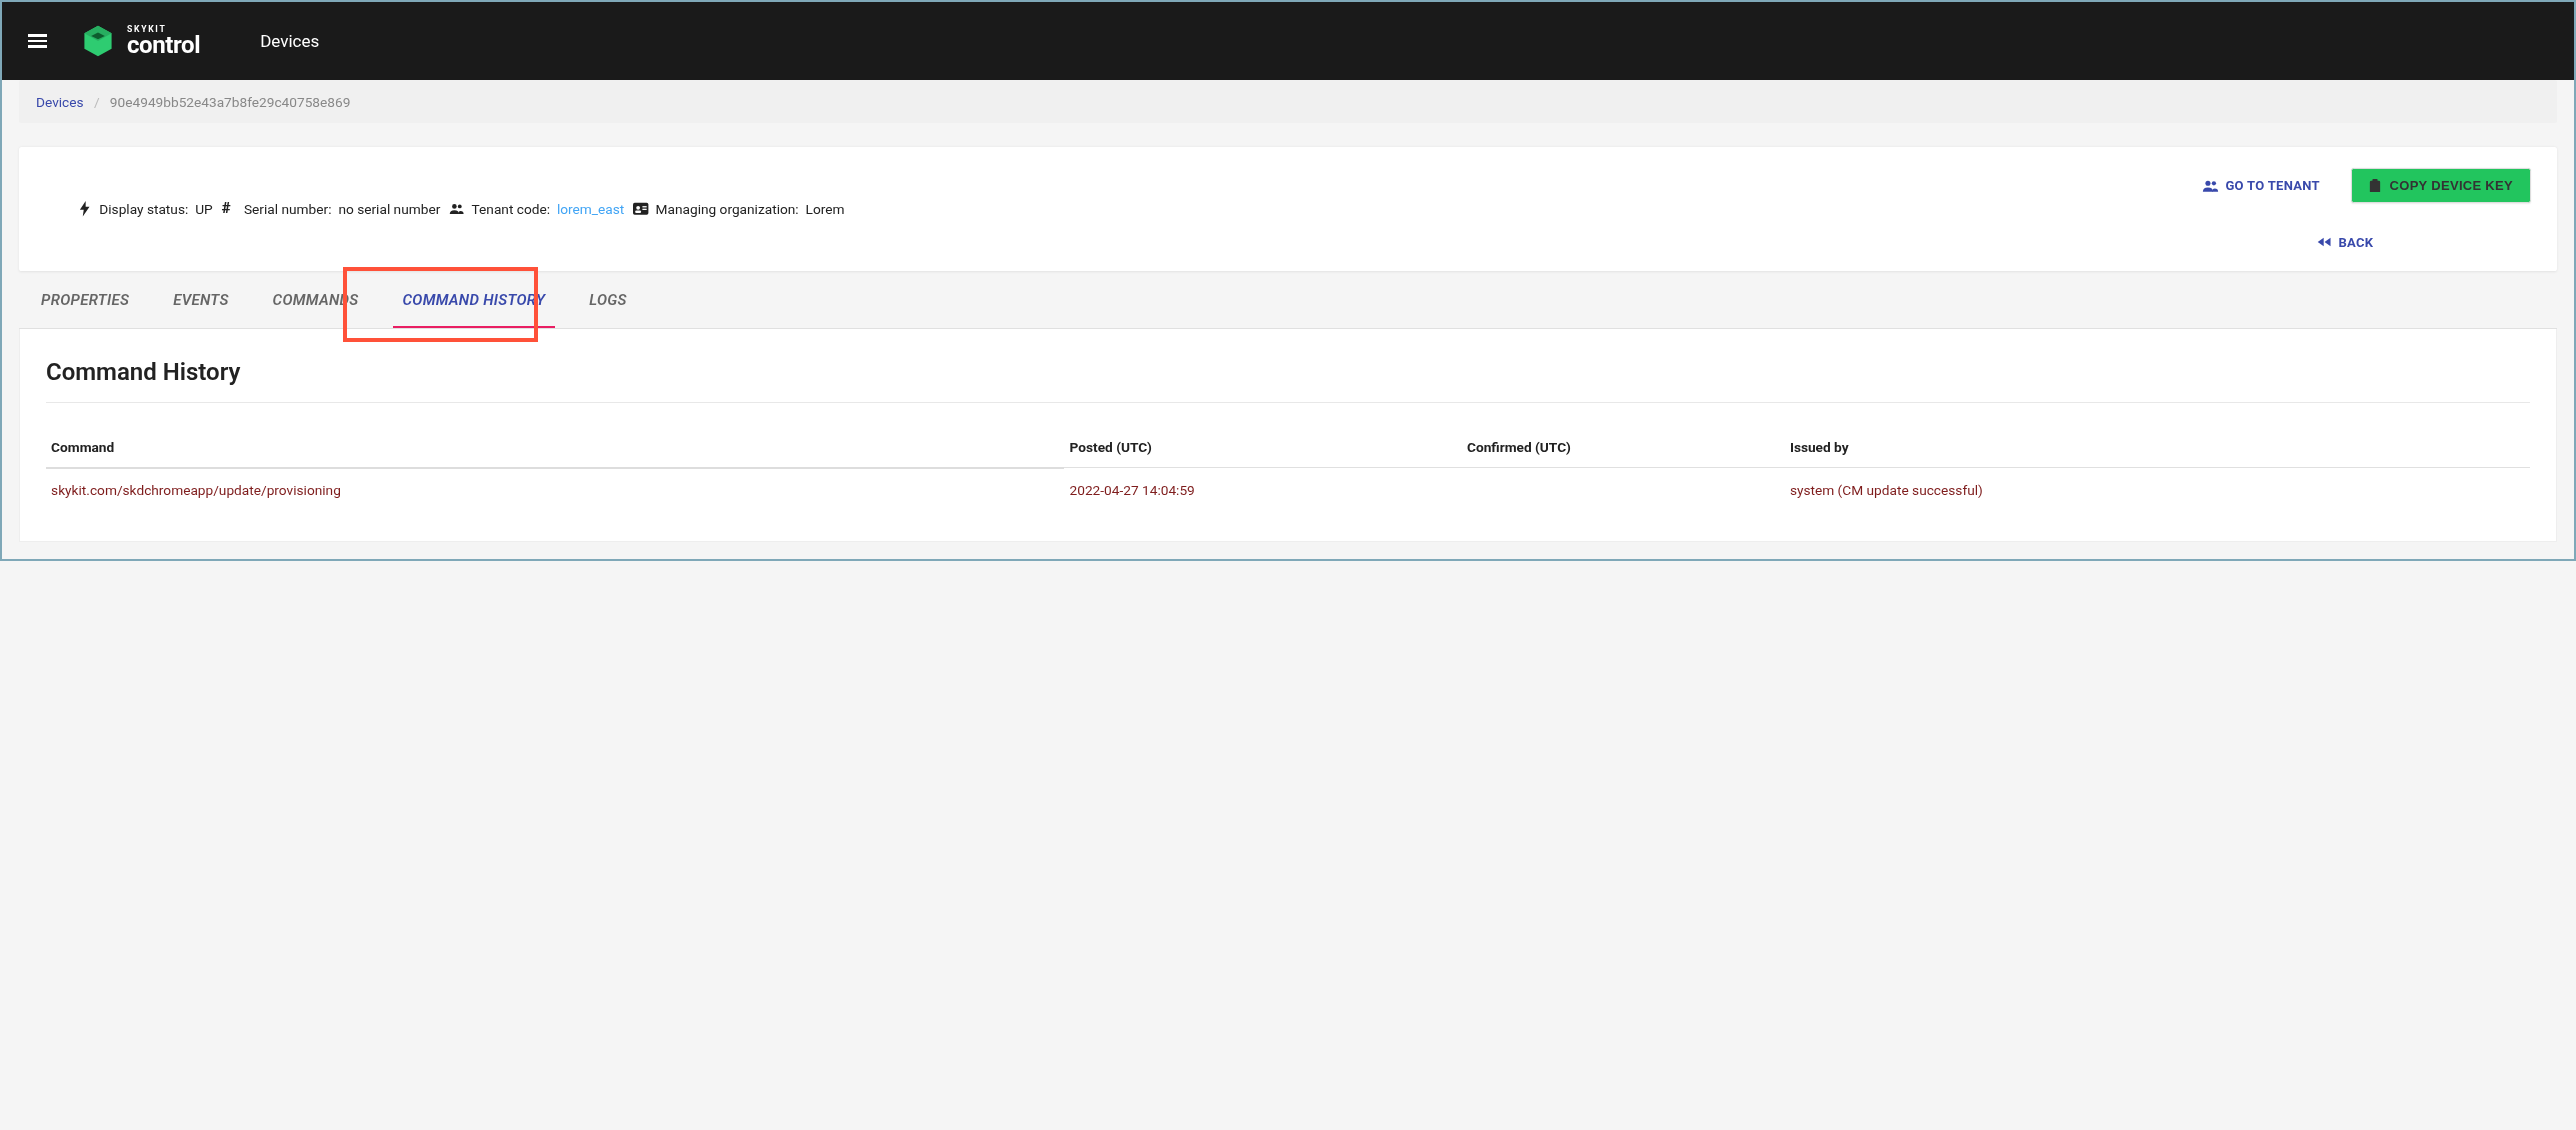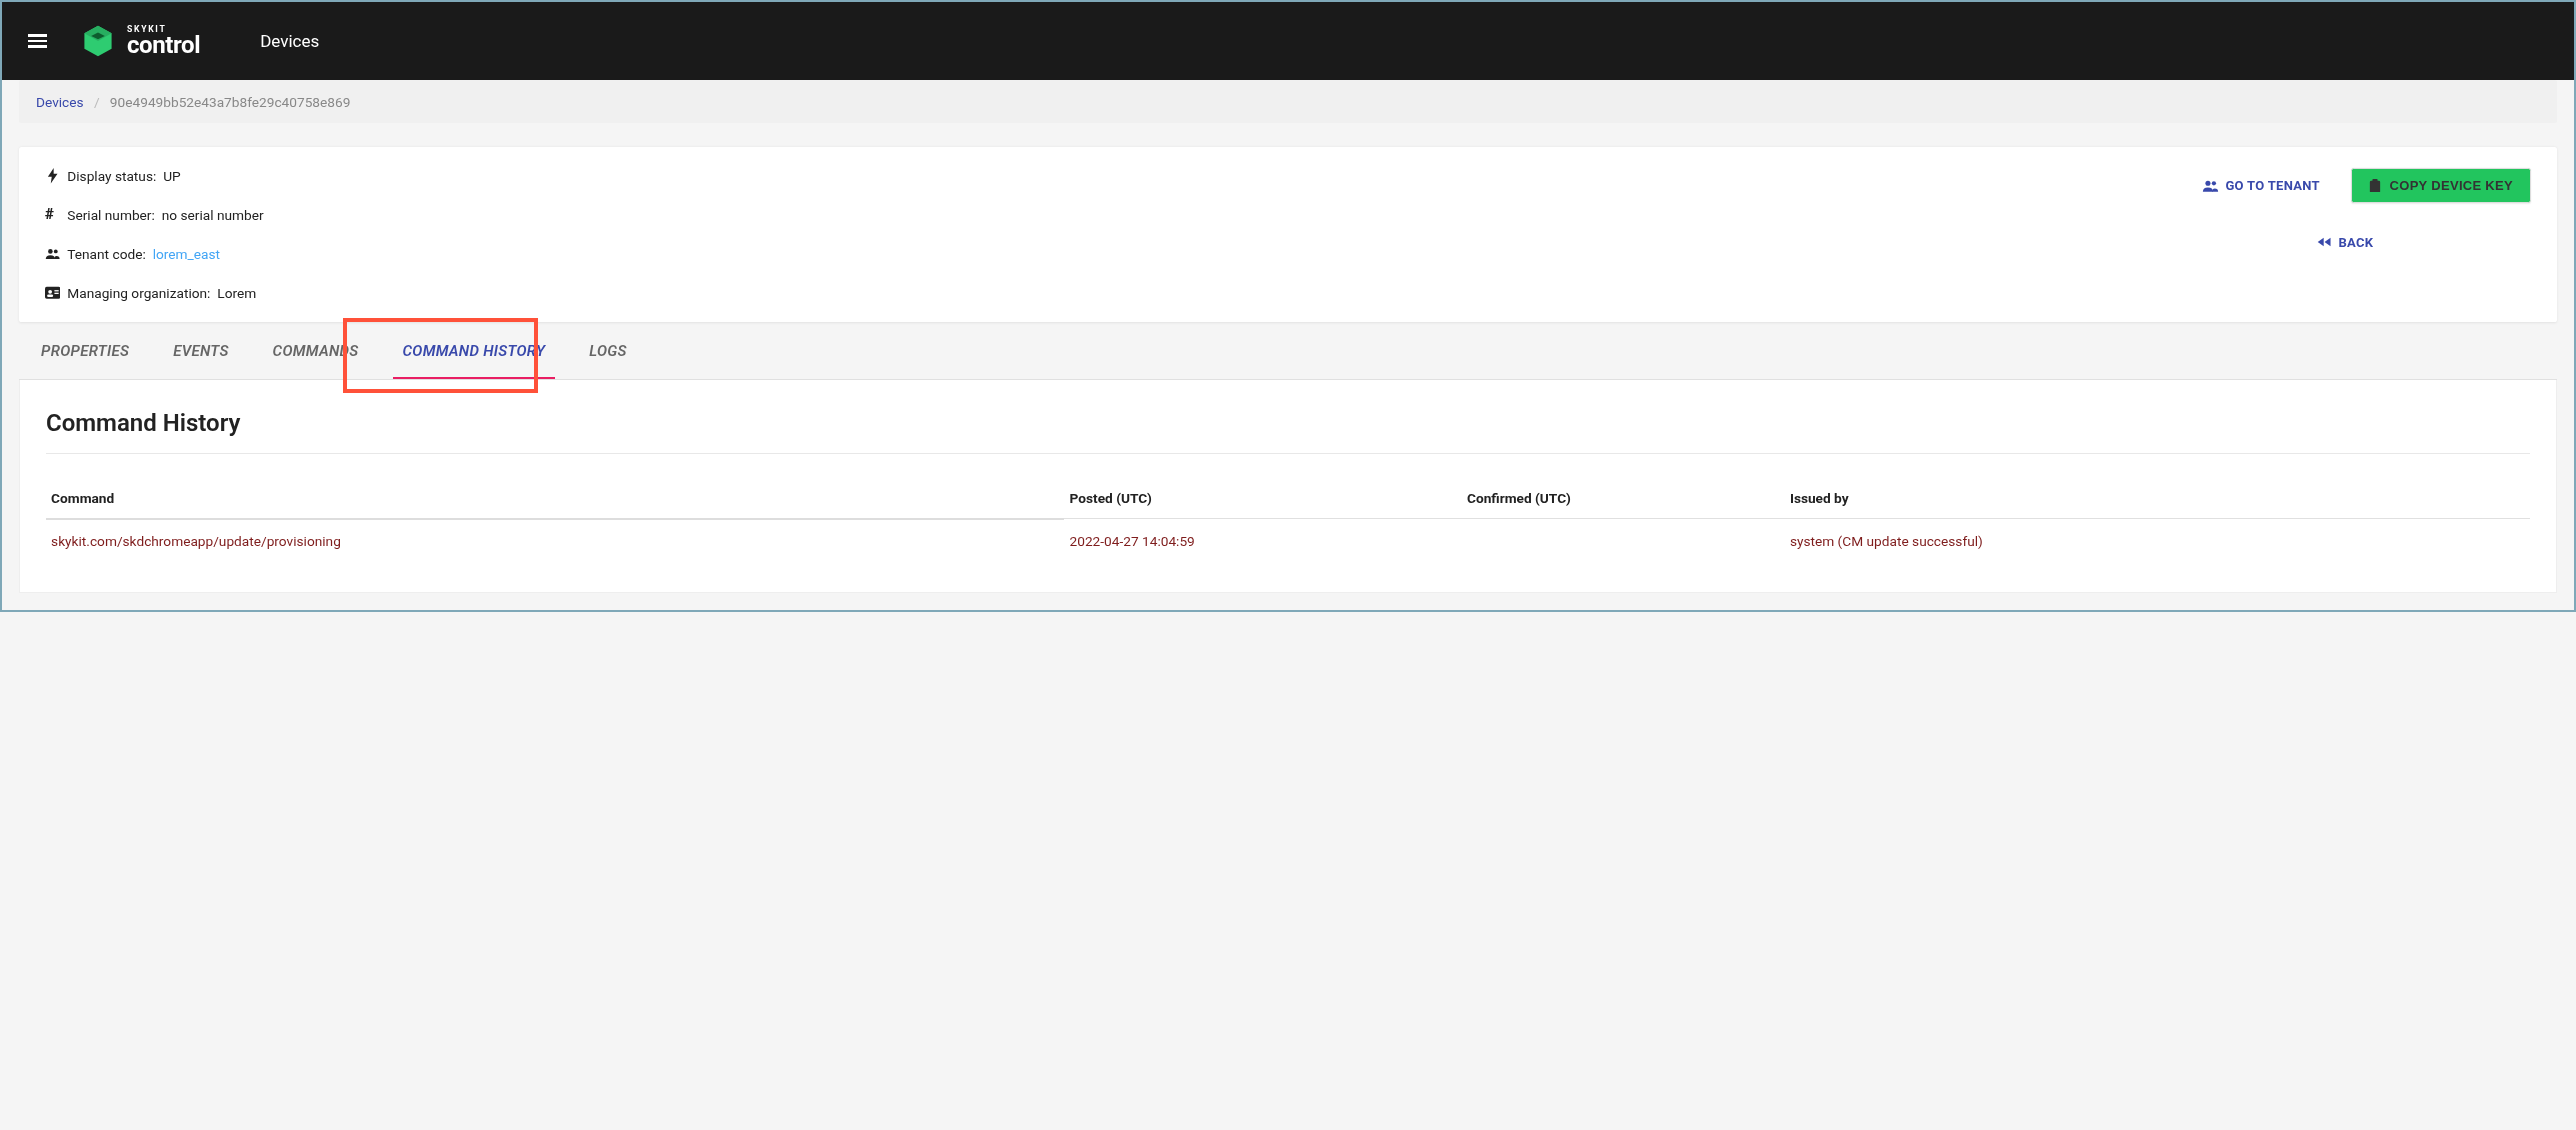--- a/index.html
+++ b/index.html
@@ -84,24 +84,25 @@
       background: #fff;
       margin-top: 24px;
       padding: 20.6px 26px;
       border-radius: 2.6px;
       box-shadow: 0 0.9px 2.6px rgba(0,0,0,0.08);
       display: flex;
       justify-content: space-between;
     }
     .info-left {
       display: flex;
-      flex-direction: column;
-      gap: 23px;
+      flex-direction: row;
+      gap: 9px;
       font-size: 13.7px;
       color: #222;
+      margin-left: 32px;
     }
     .info-row {
       display: flex;
       align-items: center;
       gap: 6.9px;
     }
     .info-row svg, .info-row .icon-slot {
       width: 15.4px;
       height: 15.4px;
       flex-shrink: 0;

